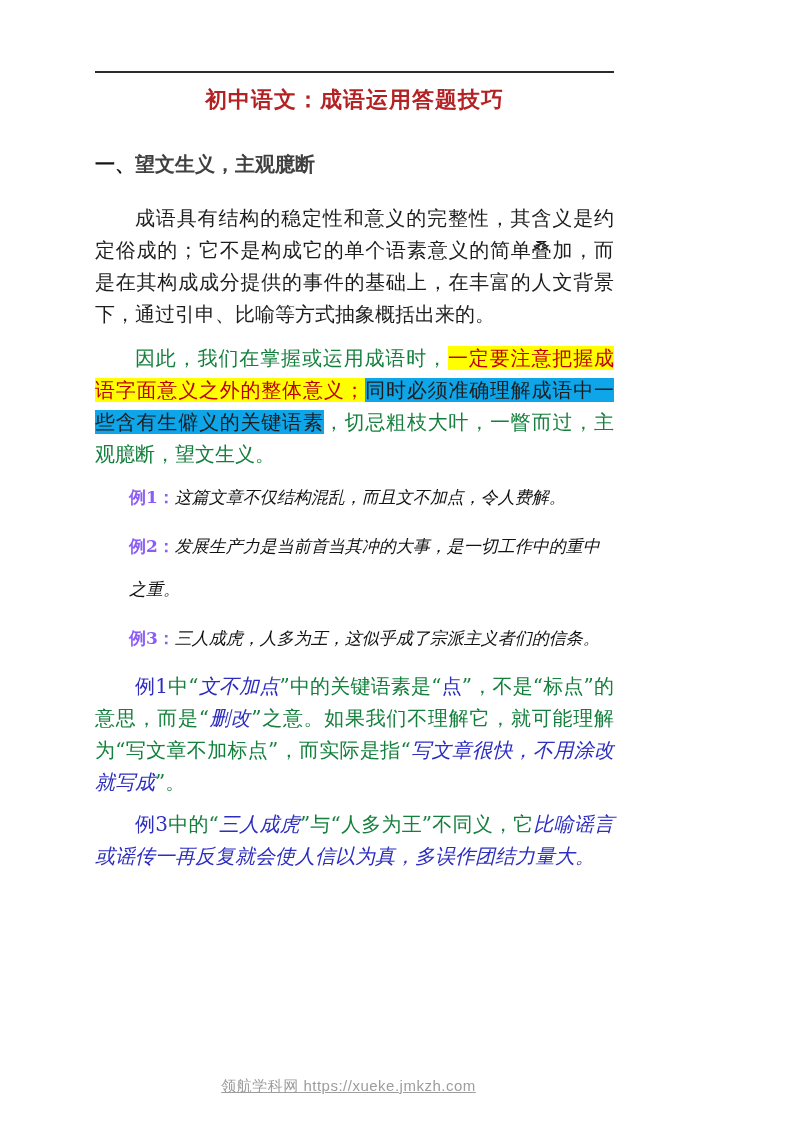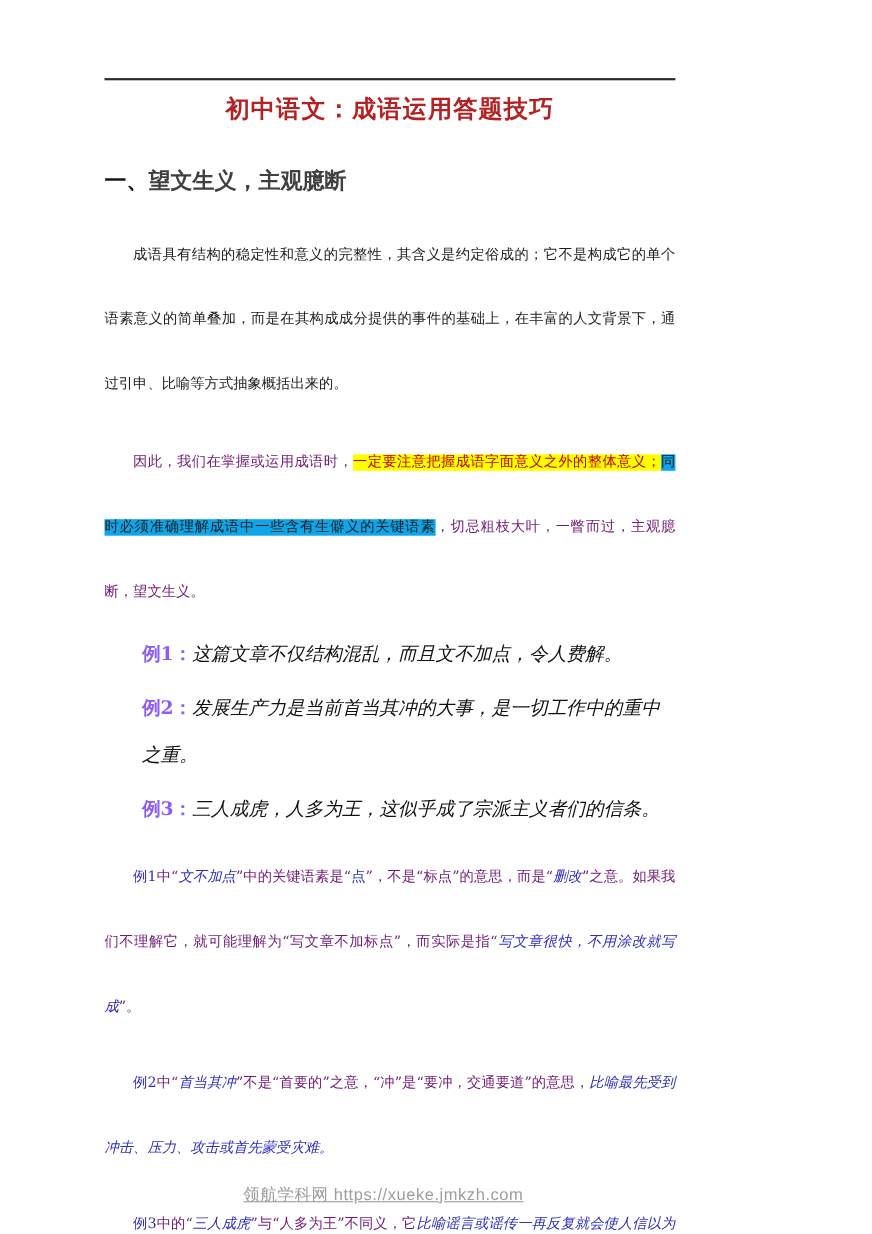--- a/index.html
+++ b/index.html
@@ -11,29 +11,29 @@
   .content { padding-left:95px; padding-right:83px; }
   .toprule { margin-top:71px; border-top:2px solid #2b2b2b; height:0; }
   .title {
     margin-top:11px; text-align:center; font-size:22px; font-weight:bold;
     color:#b42123; line-height:30px; letter-spacing:1px;
   }
   .heading { margin-top:37px; font-size:20px; font-weight:bold; line-height:26px; }
   .heading .hprefix { color:#141414; }
   .heading .hrest  { color:#404040; }
   .para {
-    font-size:13px; line-height:59px; text-align:justify; text-indent:2em;
+    font-size:20px; line-height:32px; text-align:justify; text-indent:2em;
   }
   .mt25 { margin-top:25px; }
   .mt12 { margin-top:12px; }
   .mt10 { margin-top:10px; }
   .example { font-size:17px; line-height:43px; padding-left:2em; margin-top:6px; }
   .example .exlabel { color:#8b5cf6; font-weight:bold; }
   .example .extext  { color:#111; font-style:italic; }
-  .seg-t   { color:#701a75; }
+  .seg-t   { color:#15803d; }
   .seg-b   { color:#2d2dc0; }
   .seg-k   { color:#2d2dc0; font-style:italic; }
   .seg-hlr { background:#ffff00; color:#c00000; }
   .seg-hlb { background:#0ea5e9; color:#1d1d1d; }
   .similar-line2 { text-indent:0; padding-left:160px; margin-top:7px; }
   .watermark {
     position:absolute; left:0; right:0; bottom:26px; text-align:center;
     font-family:"Liberation Sans","DejaVu Sans",sans-serif;
     font-size:15px; color:#9d9d9d; letter-spacing:0.5px;text-decoration:underline;
   }
@@ -55,21 +55,20 @@
     <p class="para mt12"><span class="seg-t">因此，我们在掌握或运用成语时，</span><span class="seg-hlr">一定要注意把握成语字面意义之外的整体意义；</span><span class="seg-hlb">同时必须准确理解成语中一些含有生僻义的关键语素</span><span class="seg-t">，切忌粗枝大叶，一瞥而过，主观臆断，望文生义。</span></p>
 
     <div class="example mt12"><span class="exlabel">例1：</span><span class="extext">这篇文章不仅结构混乱，而且文不加点，令人费解。</span></div>
 
     <div class="example"><span class="exlabel">例2：</span><span class="extext">发展生产力是当前首当其冲的大事，是一切工作中的重中之重。</span></div>
 
     <div class="example"><span class="exlabel">例3：</span><span class="extext">三人成虎，人多为王，这似乎成了宗派主义者们的信条。</span></div>
 
     <p class="para mt10"><span class="seg-b">例1</span><span class="seg-t">中“</span><span class="seg-k">文不加点</span><span class="seg-t">”中的关键语素是“</span><span class="seg-b">点</span><span class="seg-t">”，不是“标点”的意思，而是“</span><span class="seg-k">删改</span><span class="seg-t">”之意。如果我们不理解它，就可能理解为“写文章不加标点”，而实际是指“</span><span class="seg-k">写文章很快，不用涂改就写成</span><span class="seg-t">”。</span></p>
 
-    <p class="para mt10"><span class="seg-b">例2</span><span class="seg-t">中“</span><span class="seg-k">首当其冲</span><span class="seg-t">”不是“首要的”之意，“冲”是“要冲，交通要道”的意思，</span><span class="seg-k">比喻最先受到冲击、压力、攻击或首先蒙受灾难。</span></p>
 
     <p class="para mt10"><span class="seg-b">例3</span><span class="seg-t">中的“</span><span class="seg-k">三人成虎</span><span class="seg-t">”与“人多为王”不同义，它</span><span class="seg-k">比喻谣言或谣传一再反复就会使人信以为真，多误作团结力量大。</span></p>
 
 
 
   </div>
 
   <div class="watermark"><span>领航学科网 https://xueke.jmkzh.com</span></div>
 </div>
 

